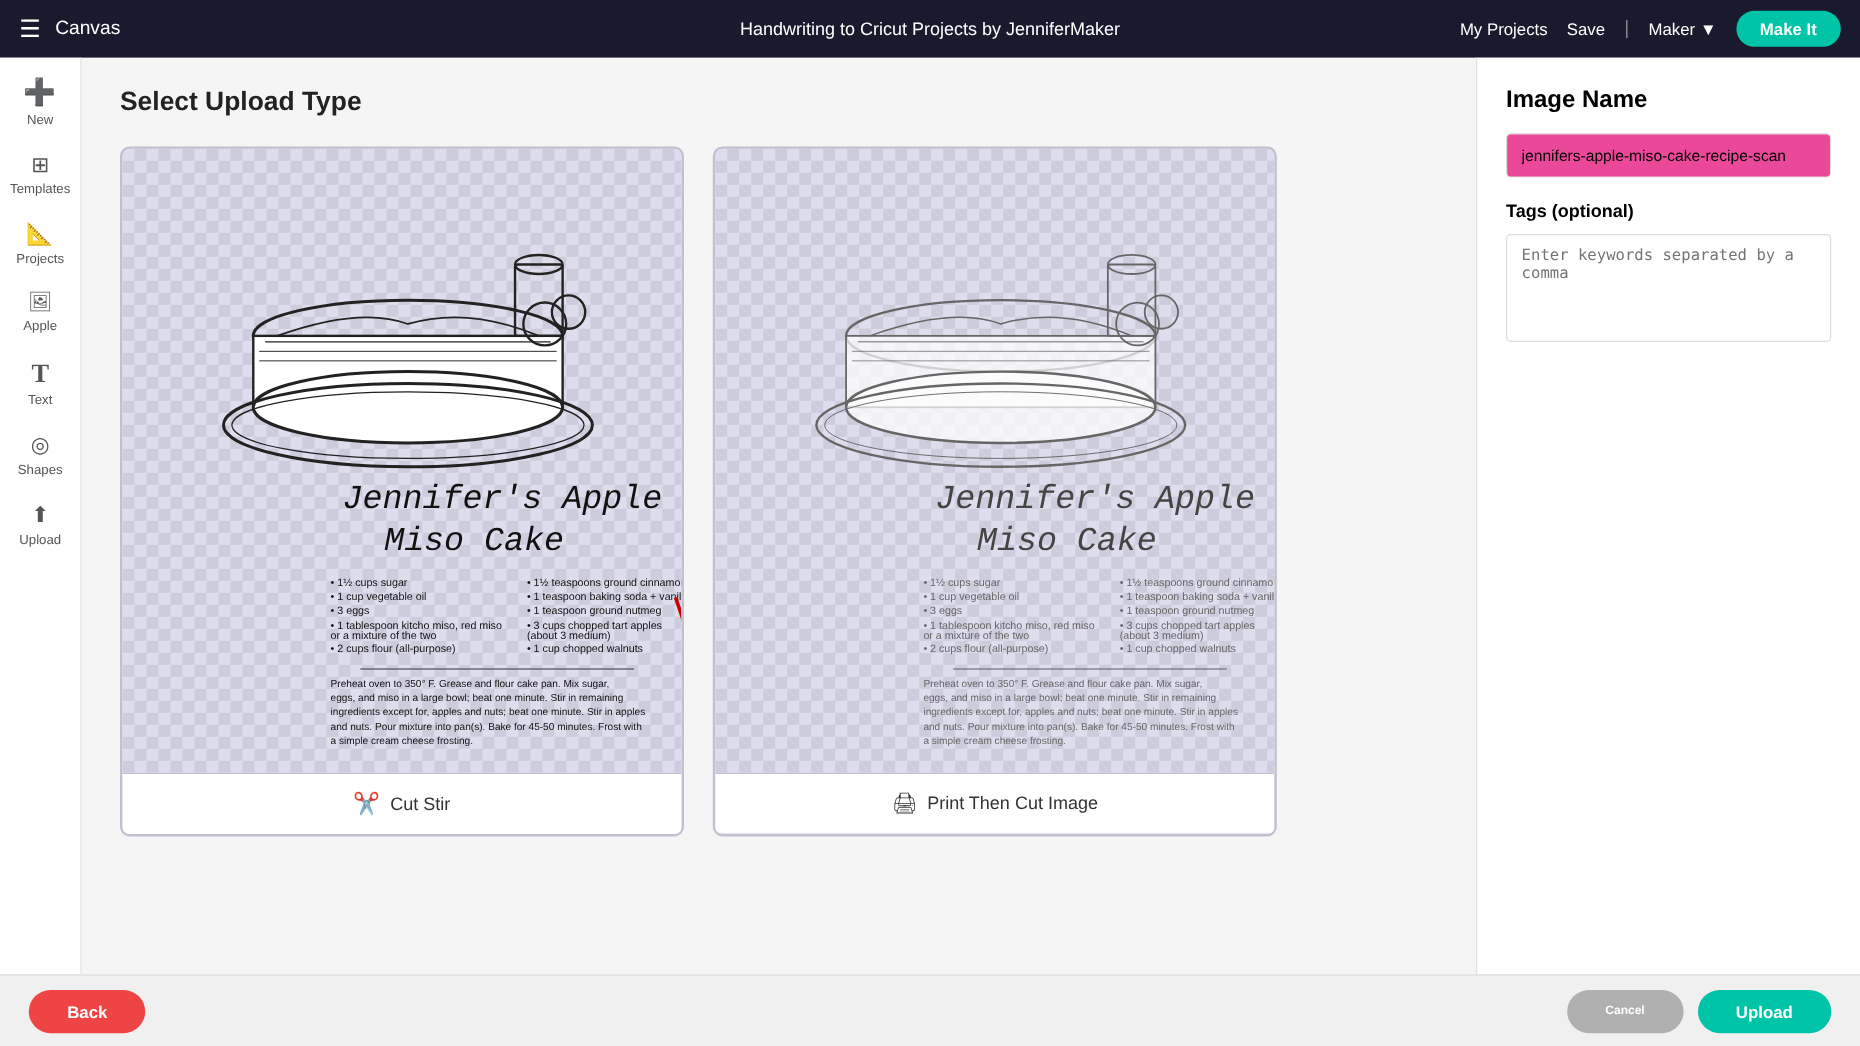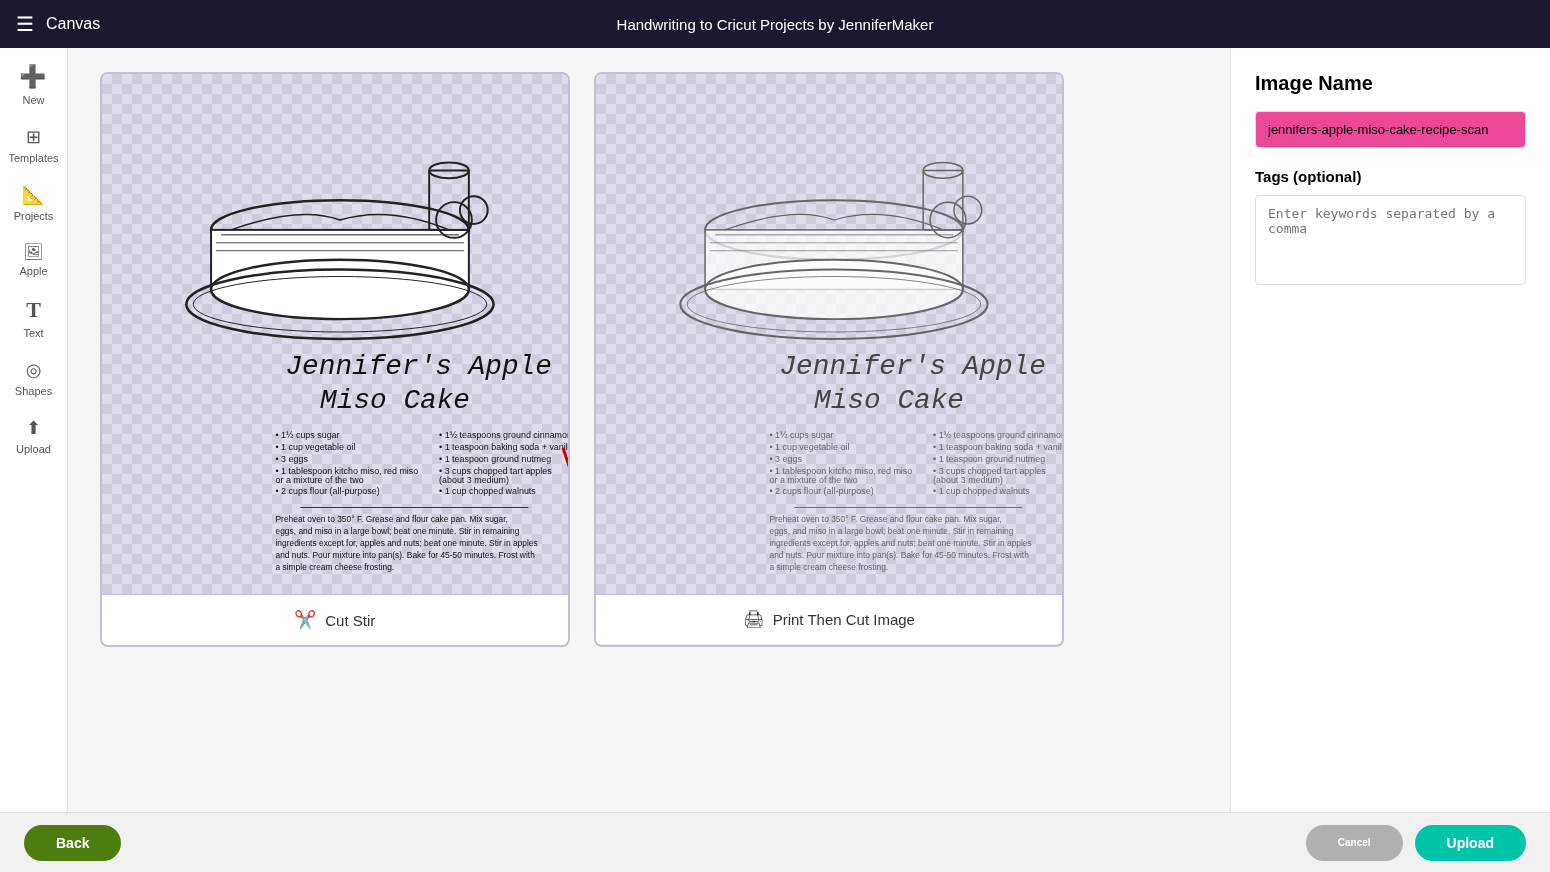--- a/index.html
+++ b/index.html
@@ -158,21 +158,21 @@
       height: 60px;
       background: #f0f0f0;
       border-top: 1px solid #ddd;
       display: flex;
       align-items: center;
       justify-content: space-between;
       padding: 0 24px;
       flex-shrink: 0;
     }
     .btn-back {
-      background: #4d7c0f;
+      background: #ef4444;
       color: white;
       border: none;
       border-radius: 20px;
       padding: 10px 32px;
       font-size: 14px;
       font-weight: 600;
       cursor: pointer;
     }
     .brand-logo {
       font-size: 24px;
@@ -203,20 +203,30 @@
       cursor: pointer;
     }
   </style>
 </head>
 <body>
 
 <nav class="top-nav">
   <span class="nav-hamburger">☰</span>
   <span class="nav-canvas">Canvas</span>
   <span class="nav-title">Handwriting to Cricut Projects by JenniferMaker</span>
+  <div class="nav-right">
+    <a class="nav-link">My Projects</a>
+    <span class="nav-link">Save</span>
+    <span class="nav-divider">|</span>
+    <span class="nav-maker">
+      <span>Maker</span>
+      <span>▼</span>
+    </span>
+    <button class="nav-make-it">Make It</button>
+  </div>
 </nav>
 
 <div class="main-layout">
 
   <aside class="sidebar">
     <div class="sidebar-item">
       <span class="sidebar-icon">➕</span>
       <span class="sidebar-label">New</span>
     </div>
     <div class="sidebar-item">
@@ -240,20 +250,21 @@
       <span class="sidebar-label">Shapes</span>
     </div>
     <div class="sidebar-item">
       <span class="sidebar-icon" style="font-size:18px;">⬆</span>
       <span class="sidebar-label">Upload</span>
     </div>
   </aside>
 
   <div class="content-area">
     <div class="upload-area">
+      <h1 class="upload-title">Select Upload Type</h1>
 
       <div class="upload-options">
 
         <div class="upload-card">
           <div class="card-preview">
             <svg class="recipe-svg" viewBox="0 0 470 520" xmlns="http://www.w3.org/2000/svg">
 
               <ellipse cx="240" cy="155" rx="130" ry="30" fill="none" stroke="#222" stroke-width="2.5"></ellipse>
               <rect x="110" y="155" width="260" height="60" fill="white" stroke="#222" stroke-width="2"></rect>
               <ellipse cx="240" cy="215" rx="130" ry="30" fill="white" stroke="#222" stroke-width="2.5"></ellipse>

